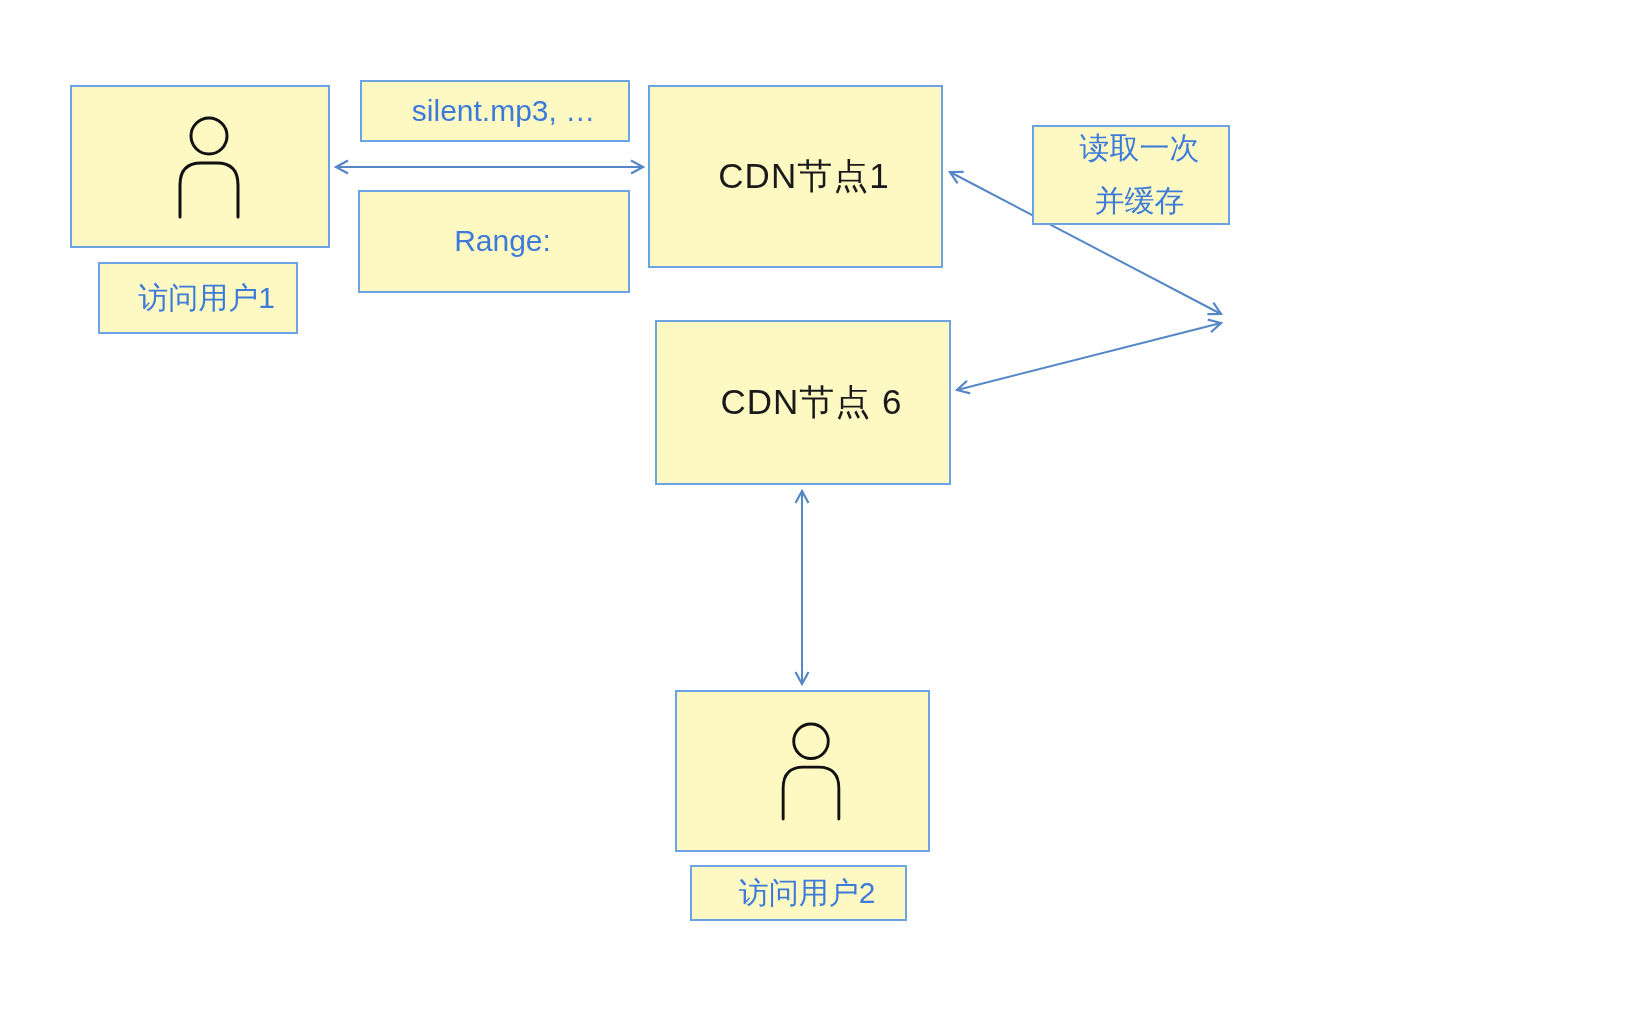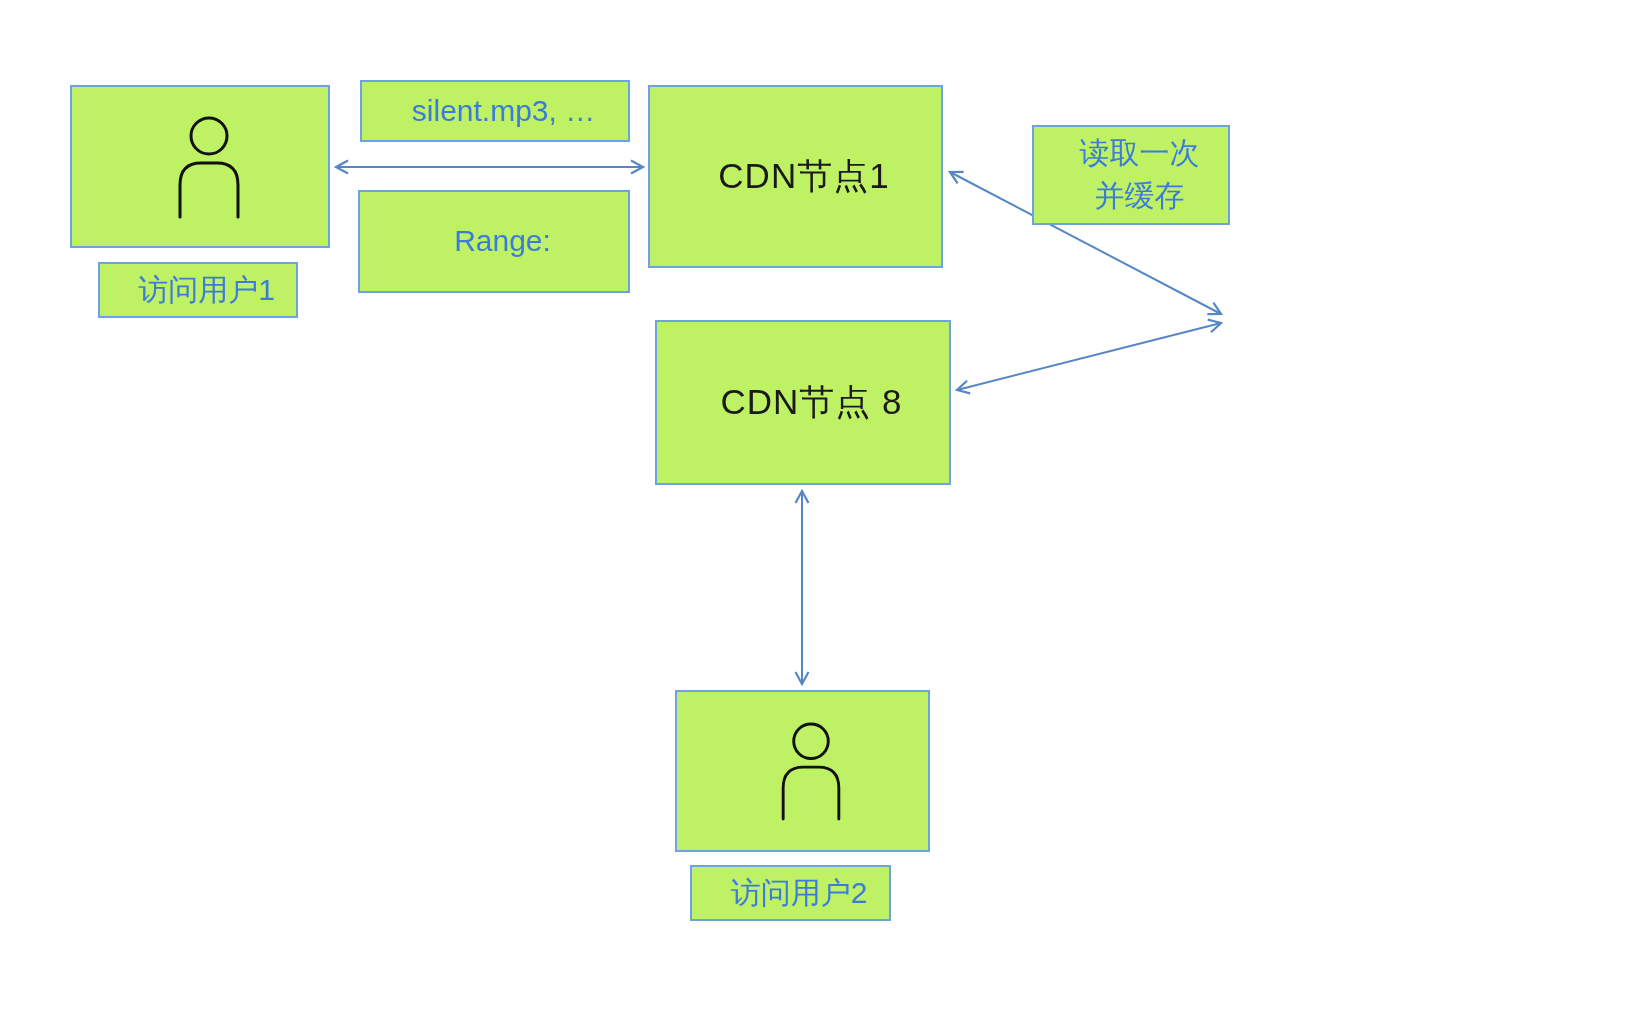--- a/index.html
+++ b/index.html
@@ -19,21 +19,21 @@
     position: absolute;
     left: 0; top: 0;
     width: 1640px;
     height: 1030px;
     pointer-events: none;
   }
   .box {
     position: absolute;
     box-sizing: border-box;
     border: 2px solid #6CA3E2;
-    background: #bef264;
+    background: #fef9c3;
     display: flex;
     align-items: center;
     justify-content: center;
     text-align: center;
     padding-left: 17px;
   }
   .node-text {
     font-size: 35px;
     color: #1a1a1a;
     letter-spacing: 1px;
@@ -43,30 +43,30 @@
     font-size: 30px;
     color: #3D7BDA;
     white-space: nowrap;
   }
   .two-line {
     flex-direction: column;
     line-height: 1.42;
   }
   
   #user1-box   { left: 70px;  top: 85px;  width: 260px; height: 163px; }
-  #user1-caption { left: 98px; top: 262px; width: 200px; height: 56px; }
+  #user1-caption { left: 98px; top: 262px; width: 200px; height: 72px; }
   #silent-label  { left: 360px; top: 80px;  width: 270px; height: 62px; }
   #range-label   { left: 358px; top: 190px; width: 272px; height: 103px; }
   #cdn1-box      { left: 648px; top: 85px;  width: 295px; height: 183px; }
-  #cache-label   { left: 1032px; top: 125px; width: 198px; height: 100px; }
+  #cache-label   { left: 1032px; top: 125px; width: 198px; height: 100px; justify-content: space-between; }
   #origin-box    { left: 1230px; top: 235px; width: 260px; height: 163px; }
   #cdn2-box      { left: 655px; top: 320px; width: 296px; height: 165px; }
   #ts-label      { left: 820px; top: 540px; width: 490px; height: 58px; }
   #user2-box     { left: 675px; top: 690px; width: 255px; height: 162px; }
-  #user2-caption { left: 690px; top: 865px; width: 201px; height: 56px; }
+  #user2-caption { left: 690px; top: 865px; width: 217px; height: 56px; }
   .person-icon svg { display: block; }
 </style>
 </head>
 <body>
 
 <div class="canvas">
 
   <svg id="arrow-layer" width="1640" height="1030" viewBox="0 0 1640 1030" xmlns="http://www.w3.org/2000/svg">
     <defs>
       <marker id="ah" viewBox="0 0 20 20" refX="16" refY="10" markerWidth="20" markerHeight="20" markerUnits="userSpaceOnUse" orient="auto-start-reverse">
@@ -105,21 +105,21 @@
     <span class="node-text">CDN节点1</span>
   </div>
 
   <div class="box two-line" id="cache-label">
     <span class="blue-text">读取一次</span>
     <span class="blue-text">并缓存</span>
   </div>
 
 
   <div class="box" id="cdn2-box">
-    <span class="node-text">CDN节点 8</span>
+    <span class="node-text">CDN节点 6</span>
   </div>
 
 
   <div class="box" id="user2-box">
     <span class="person-icon">
       <svg width="96" height="114" viewBox="0 0 100 116" xmlns="http://www.w3.org/2000/svg">
         <circle cx="50" cy="27" r="18" fill="none" stroke="#111111" stroke-width="3"></circle>
         <path d="M21 108 L21 76 Q21 54 42 54 L58 54 Q79 54 79 76 L79 108" fill="none" stroke="#111111" stroke-width="3" stroke-linecap="round" stroke-linejoin="round"></path>
       </svg>
     </span>

